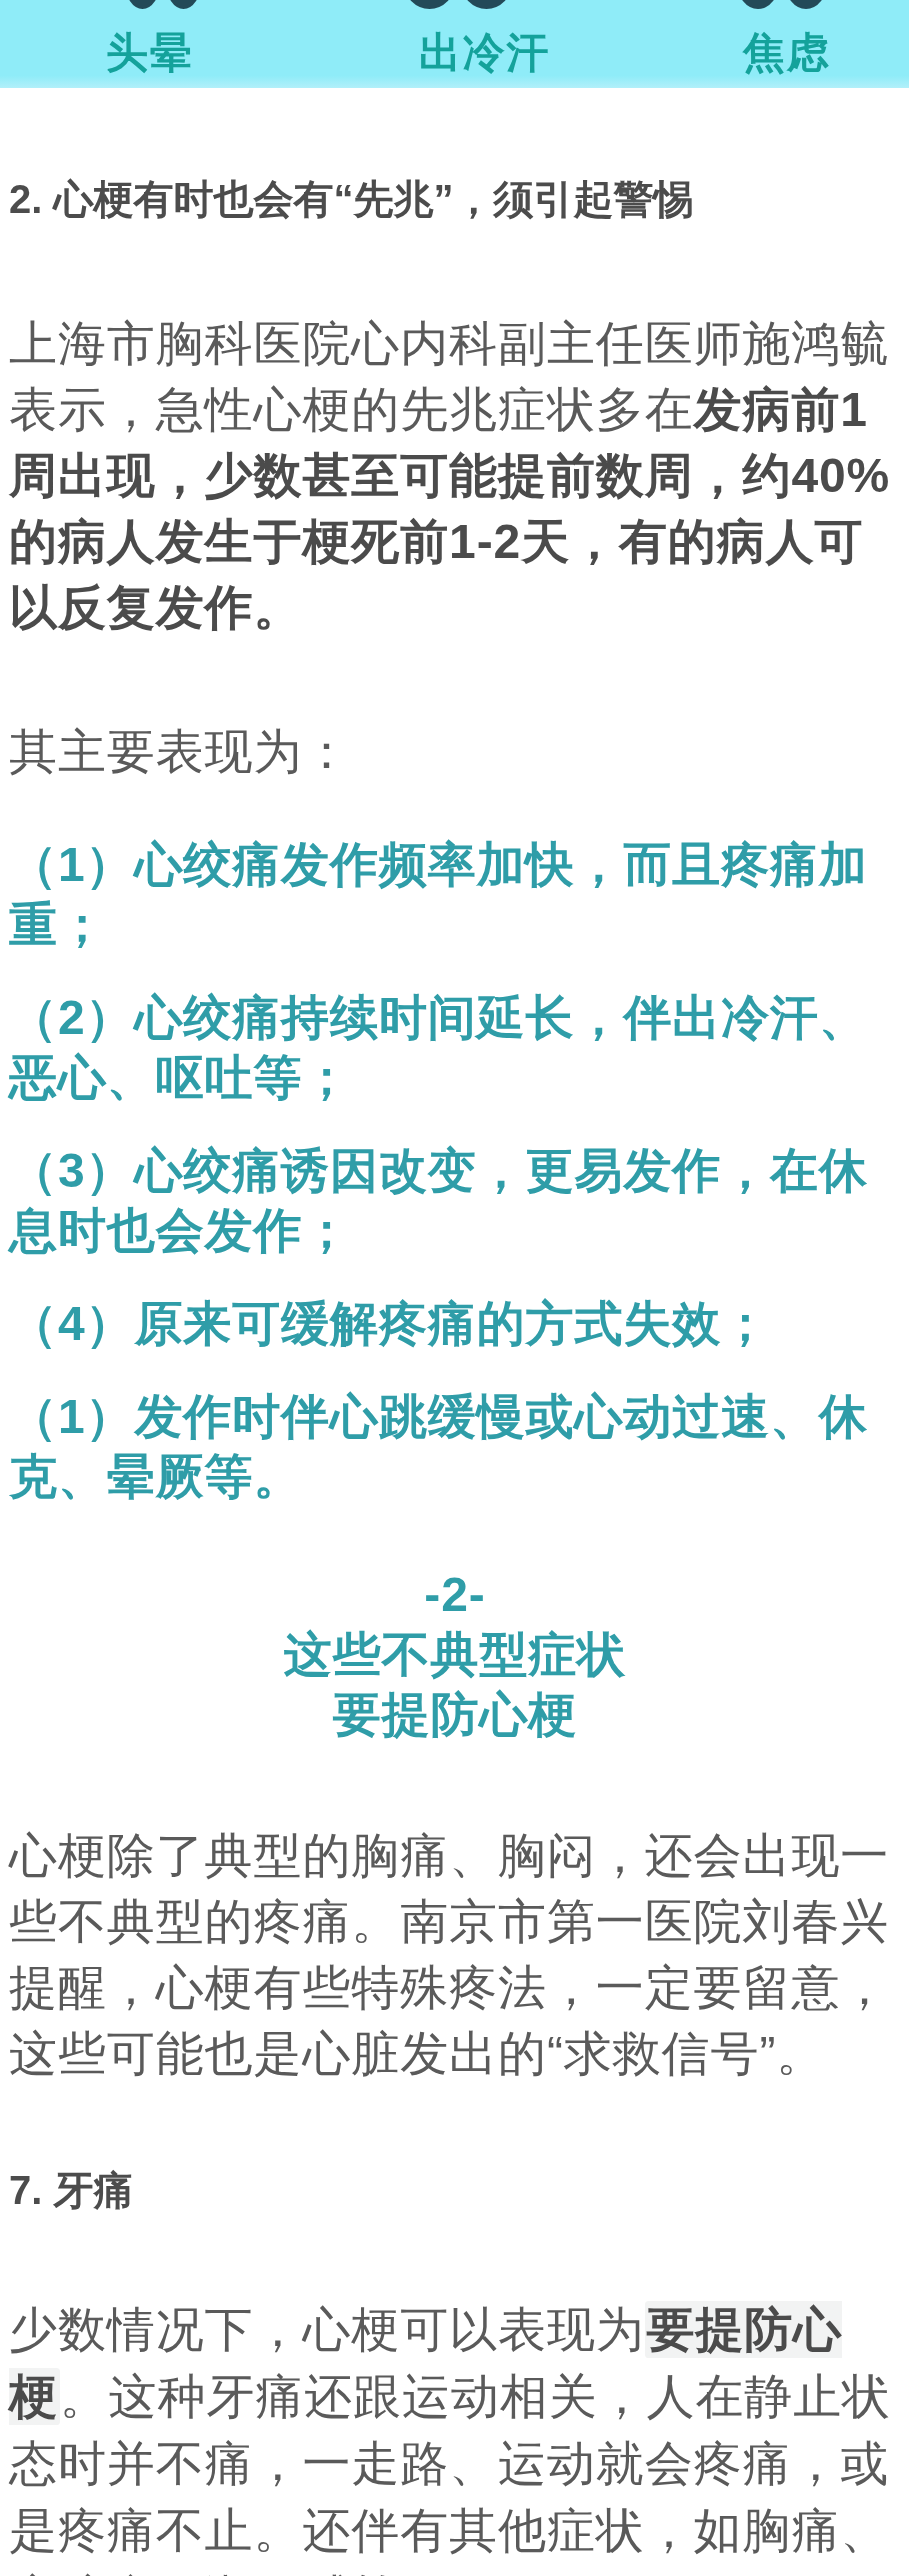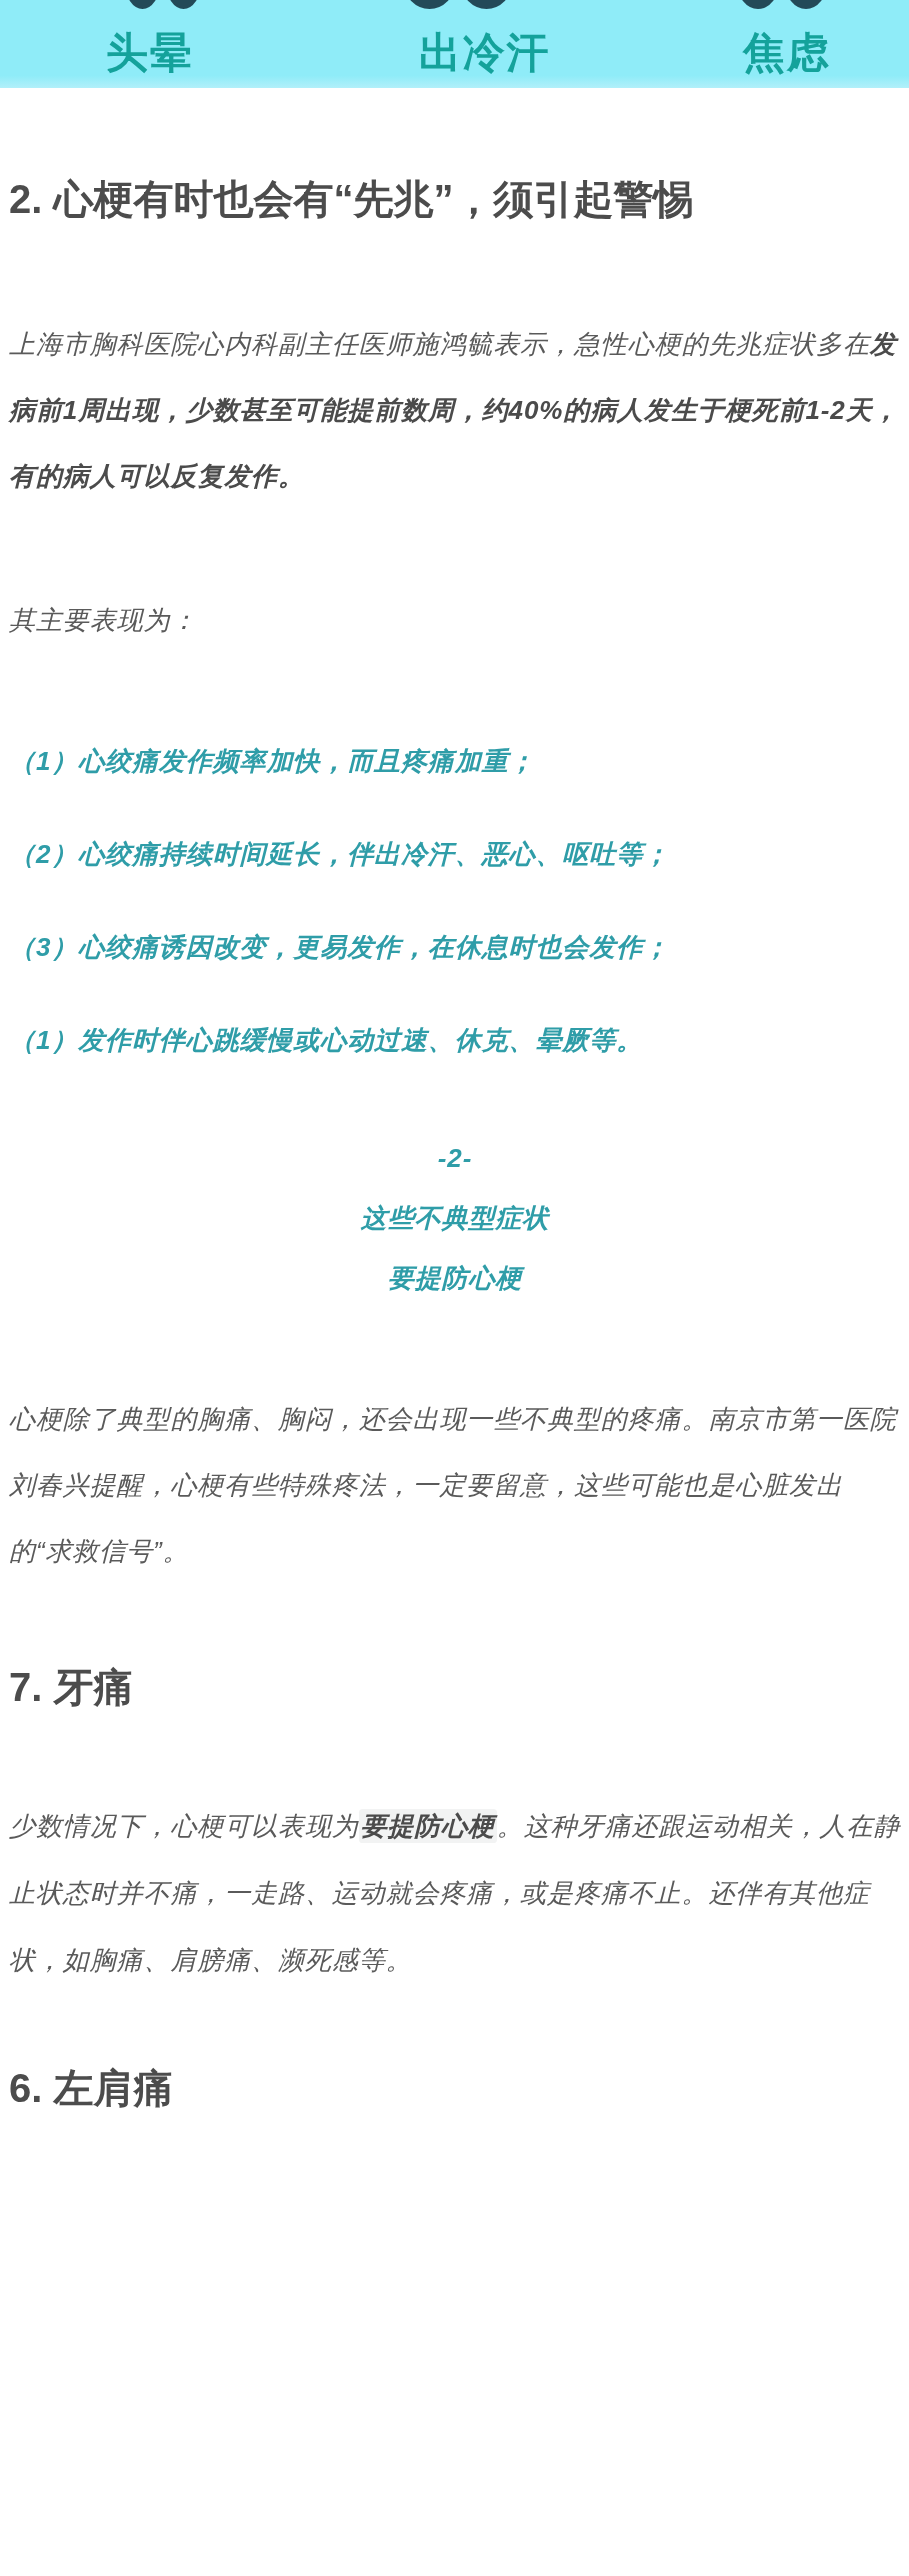--- a/index.html
+++ b/index.html
@@ -36,32 +36,32 @@
     position:absolute;bottom:7.3px;
     font-size:42px;font-weight:700;letter-spacing:1.8px;
     color:var(--banner-text);white-space:nowrap;
   }
   .b-label-1{left:106px;}
   .b-label-2{left:419px;}
   .b-label-3{left:743px;}
 
   
   .article{padding:0 9px;color:var(--body-text);}
-  .article p{font-size:26px;line-height:66px;letter-spacing:0.9px;font-style:italic;}
+  .article p{font-size:48px;line-height:66px;letter-spacing:0.9px;}
   h2.sec{font-size:40px;line-height:51px;font-weight:700;color:var(--heading-text);margin-top:86px;letter-spacing:0;}
   h3.sub{font-size:40px;line-height:51px;font-weight:700;color:var(--heading-text);letter-spacing:0;}
   .p-intro{margin-top:86px;}
   .p-intro strong, .article strong{font-weight:700;color:var(--bold-text);}
   .p-lead{margin-top:78px;}
   .teal-item{
     margin-top:33px;
     font-weight:700;color:var(--teal-text);
     line-height:60px !important;
   }
-  .teal-item.first{margin-top:78px;}
+  .teal-item.first{margin-top:50px;}
   .center-block{margin-top:58px;text-align:center;}
   .center-block p{
     font-weight:700;color:var(--teal-text);
     line-height:60px !important;
   }
   .p-sec2{margin-top:78px;}
   .h-tooth{margin-top:78px;}
   .p-tooth{margin-top:80px;line-height:67px !important;}
   .hl{
     font-weight:700;color:var(--teal-highlight);
@@ -98,20 +98,21 @@
     <h2 class="sec">2. 心梗有时也会有“先兆”，须引起警惕</h2>
 
     <p class="p-intro"><span>上海市胸科医院心内科副主任医师施鸿毓表示，急性心梗的先兆症状多在</span><strong>发病前1周出现，少数甚至可能提前数周，约40%的病人发生于梗死前1-2天，有的病人可以反复发作。</strong></p>
 
     <p class="p-lead">其主要表现为：</p>
 
     <div class="teal-list">
       <p class="teal-item first">（1）心绞痛发作频率加快，而且疼痛加重；</p>
       <p class="teal-item">（2）心绞痛持续时间延长，伴出冷汗、恶心、呕吐等；</p>
       <p class="teal-item">（3）心绞痛诱因改变，更易发作，在休息时也会发作；</p>
+      <p class="teal-item">（4）原来可缓解疼痛的方式失效；</p>
       <p class="teal-item">（1）发作时伴心跳缓慢或心动过速、休克、晕厥等。</p>
     </div>
 
     <div class="center-block">
       <p>-2-</p>
       <p>这些不典型症状</p>
       <p>要提防心梗</p>
     </div>
 
     <p class="p-sec2">心梗除了典型的胸痛、胸闷，还会出现一些不典型的疼痛。南京市第一医院刘春兴提醒，心梗有些特殊疼法，一定要留意，这些可能也是心脏发出的“求救信号”。</p>

